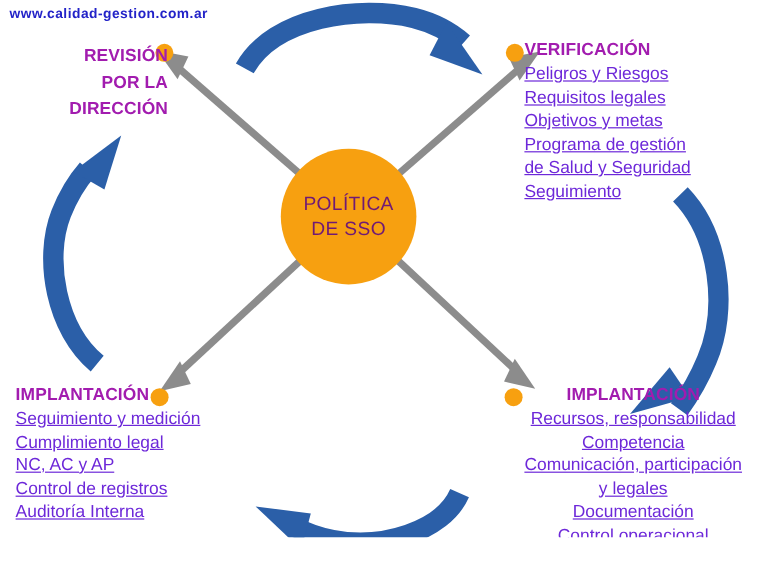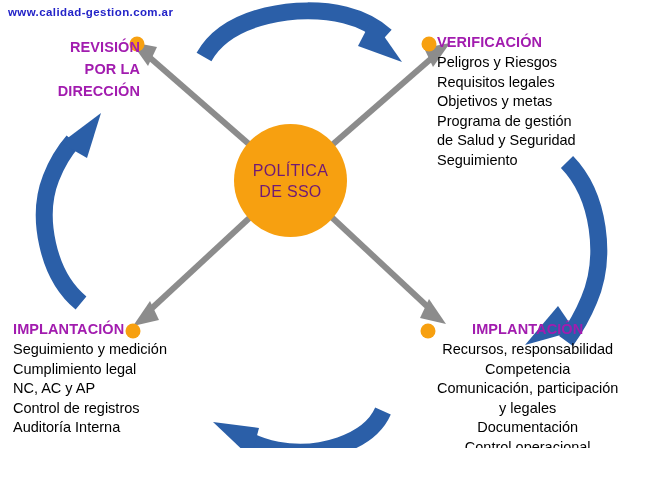--- a/index.html
+++ b/index.html
@@ -40,23 +40,24 @@
     font-size: 14.5px;
     font-weight: bold;
     color: #a21caf;
     letter-spacing: 0.1px;
     white-space: nowrap;
     line-height: 19px;
   }
   .node-items {
     font-family: "Liberation Sans", sans-serif;
     font-size: 14.5px;
-    color: #000000;
+    color: #6d28d9;
     line-height: 19.5px;
     white-space: nowrap;
+    text-decoration: underline;
   }
   .node-items div {
     white-space: nowrap;
   }
 
   
   .node {
     position: absolute;
   }
   #node-revision {

